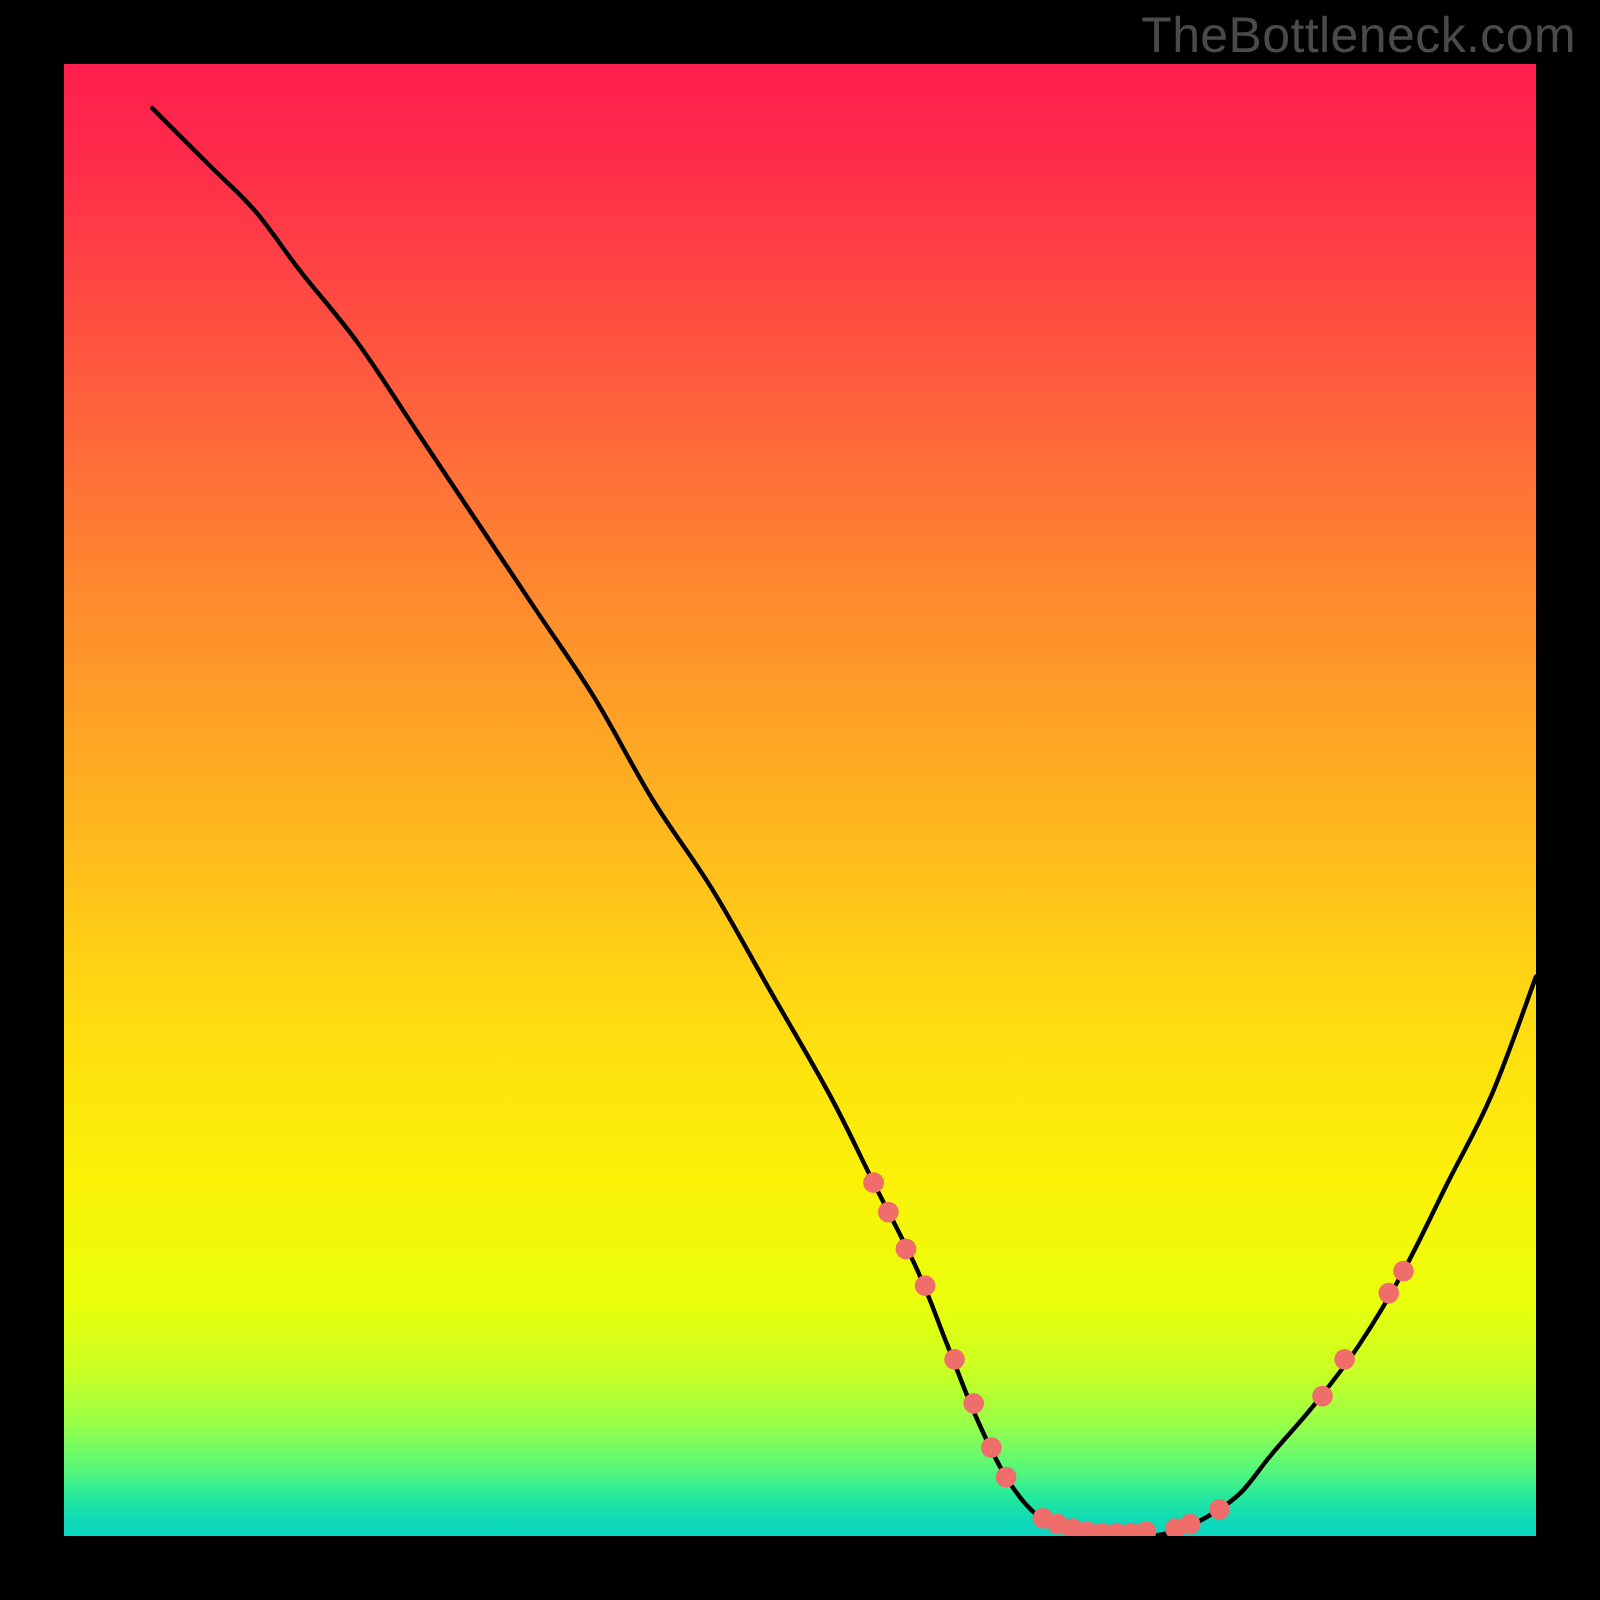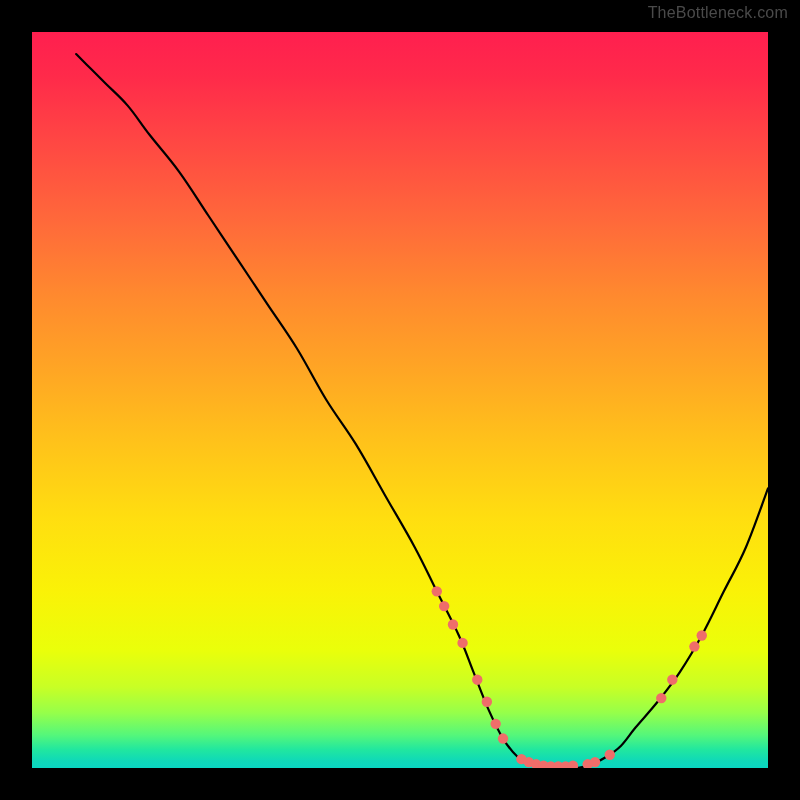--- a/index.html
+++ b/index.html
@@ -15,21 +15,21 @@
     position: relative;
     width: 800px;
     height: 800px;
     background: #000;
   }
   .watermark {
     position: absolute;
     top: 4px;
     right: 12px;
     color: #4a4a4a;
-    font-size: 16px;
+    font-size: 25px;
     font-weight: 500;
     letter-spacing: 0.2px;
     z-index: 50;
     user-select: none;
   }
   .plot-area {
     position: absolute;
     left: 32px;
     top: 32px;
     width: 736px;

